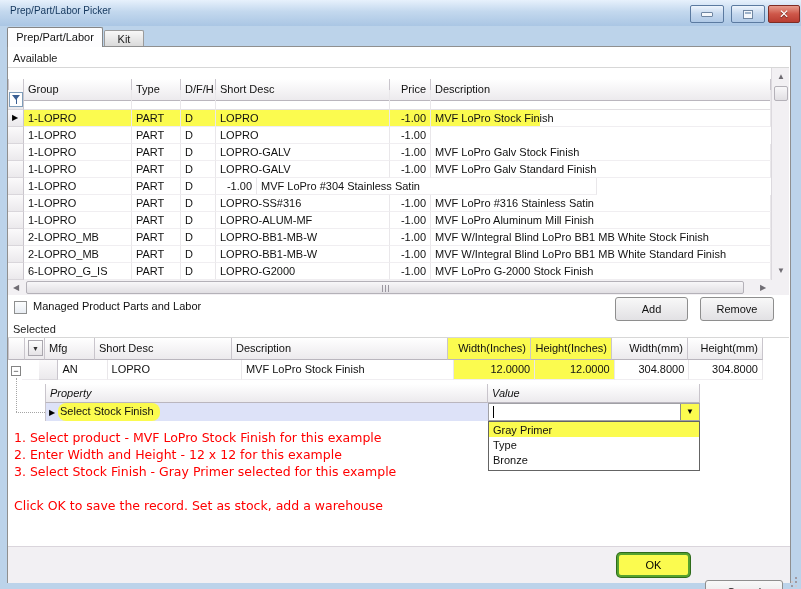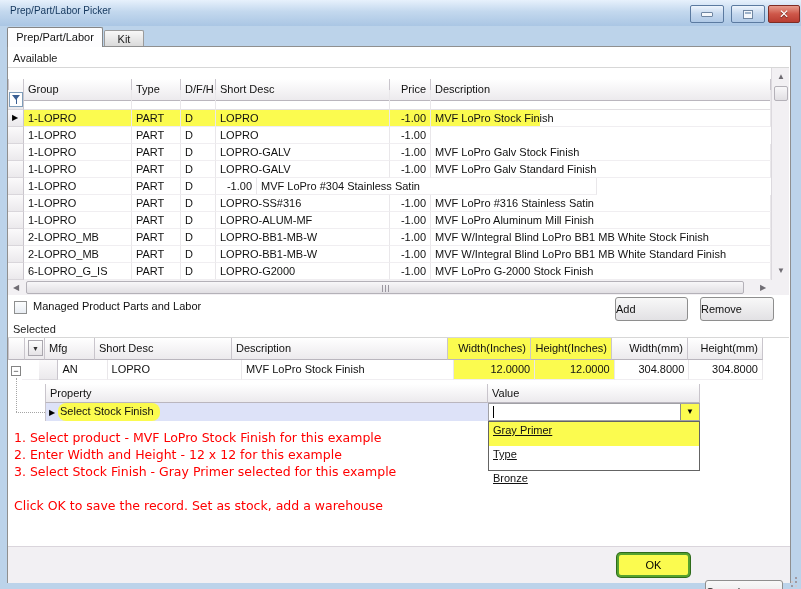--- a/index.html
+++ b/index.html
@@ -68,50 +68,50 @@
   .hthumb { position:absolute; left:18px; top:1px; width:718px; height:13px;
     background:linear-gradient(#f8f7f9,#e1dfe3); border:1px solid #b4b1b8; border-radius:2px; }
   .hgrip { position:absolute; left:50%; top:3px; width:1px; height:7px; background:#9b97a0;
     box-shadow:3px 0 #9b97a0,-3px 0 #9b97a0; }
   .corner { position:absolute; left:771px; top:280px; width:18px; height:15px; background:#f2f0f3; }
   
   .checkbox { position:absolute; left:14px; top:301px; width:13px; height:13px;
     background:linear-gradient(#fcfdfe,#e8edf3); border:1px solid #8e8f8f; }
   .chk-label { position:absolute; left:33px; top:300px; }
   .btn { position:absolute; height:24px; background:linear-gradient(#f8f8f8,#e2e1e4);
-    border:1px solid #8e8e8e; border-radius:3px; line-height:22px; }
+    border:1px solid #8e8e8e; border-radius:3px; text-align:center; line-height:22px; }
   
   .s-stub1{width:17px}.s-stub2{width:20px}.s-mfg{width:50px}.s-sdesc{width:137px}
   .s-desc{width:216px}.s-win{width:83px}.s-hin{width:81px}.s-wmm{width:76px}.s-hmm{width:75px}
   .selhead { position:absolute; left:8px; top:338px; width:755px; height:22px; display:flex; }
   .selrow { left:8px; top:360px; width:755px; height:20px;padding-left:14px; }
   .selrow .cell { line-height:19px; }
   .hdr-dd-btn { position:absolute; left:3px; top:2px; width:15px; height:16px;
     background:linear-gradient(#fdfdfd,#e5e3e6); border:1px solid #aaa7ae;
     font-size:7px; text-align:center; line-height:15px; color:#333; }
   .expand-box { position:absolute; left:11px; top:366px; width:10px; height:10px; background:#fff;
     border:1px solid #848484; font-size:9px; line-height:8px; text-align:center; color:#333; z-index:3; }
   .tree-v { position:absolute; left:16px; top:378px; height:34px; border-left:1px dotted #a5a5a5; }
   .tree-h { position:absolute; left:16px; top:412px; width:29px; border-top:1px dotted #a5a5a5; }
   
   .p-prop{width:443px}.p-val{width:212px}
   .prophead { position:absolute; left:45px; top:384px; width:655px; height:19px; display:flex; }
-  .prophead .hc { line-height:18px; }
+  .prophead .hc { line-height:18px;font-style:italic; }
   .proprow { position:absolute; left:45px; top:403px; width:655px; height:18px; display:flex;
     background:#dde2f8; border-left:1px solid #c9c5cc; }
   .prop-arrow { position:absolute; left:3px; top:5px; font-size:8px; color:#000; }
   .prop-label-hl { position:absolute; left:12px; top:0; height:18px; line-height:17px;
     background:#fbfb4f; padding:0 6px 0 2px; min-width:100px;border-radius:8px; }
   .combo { position:relative; width:212px; height:18px; background:#fff; border:1px solid #a0a0a5; }
   .caret { position:absolute; left:4px; top:2px; width:1px; height:12px; background:#000; }
   .combo-btn { position:absolute; right:0; top:0; width:19px; height:16px; background:#fbfb4f;
     border-left:1px solid #8a8a8a; font-size:8px; text-align:center; line-height:15px; color:#000; }
   .droplist { position:absolute; left:488px; top:421px; width:212px; height:50px; background:#fff;
     border:1px solid #646464; z-index:6; }
-  .dropitem { height:24px; line-height:16px; padding-left:4px; white-space:nowrap;text-decoration:underline; }
+  .dropitem { height:15px; line-height:16px; padding-left:4px; white-space:nowrap; }
   
   .notes { position:absolute; left:14px; top:429px; width:600px;
     font-family:"DejaVu Sans","Liberation Sans",sans-serif; font-size:12.5px; color:#ff0000; }
   .notes div { height:17px; line-height:17px; white-space:pre; }
   
   .footer { position:absolute; left:8px; top:546px; width:782px; height:37px;
     background:#f2f0f3; border-top:1px solid #dad5dc; }
   .ok-btn { position:absolute; left:617px; top:553px; width:73px; height:24px;
     background:#fbfb4f; border:2px solid #55a22e; border-radius:4px; text-align:center;
     line-height:20px; color:#000; box-shadow:0 0 0 1px #2e6b1a; }

